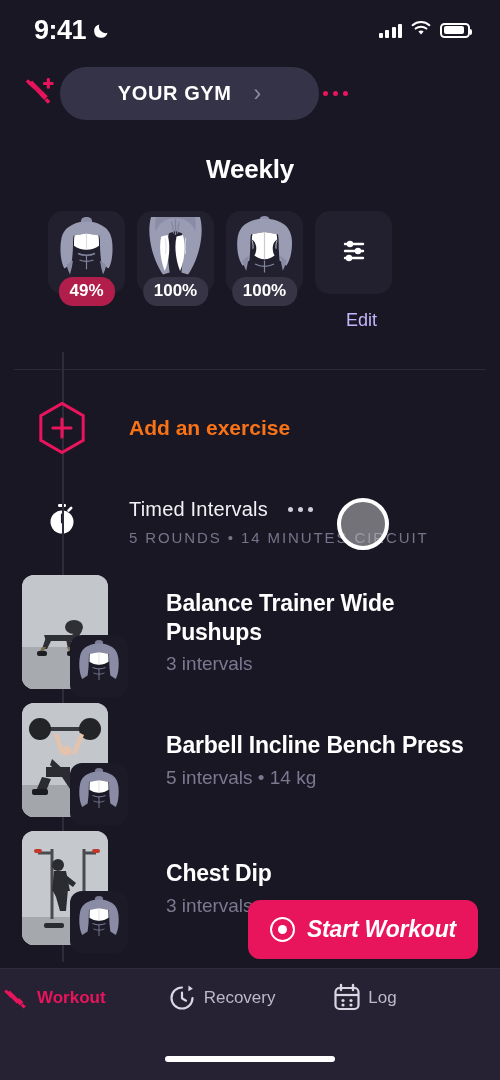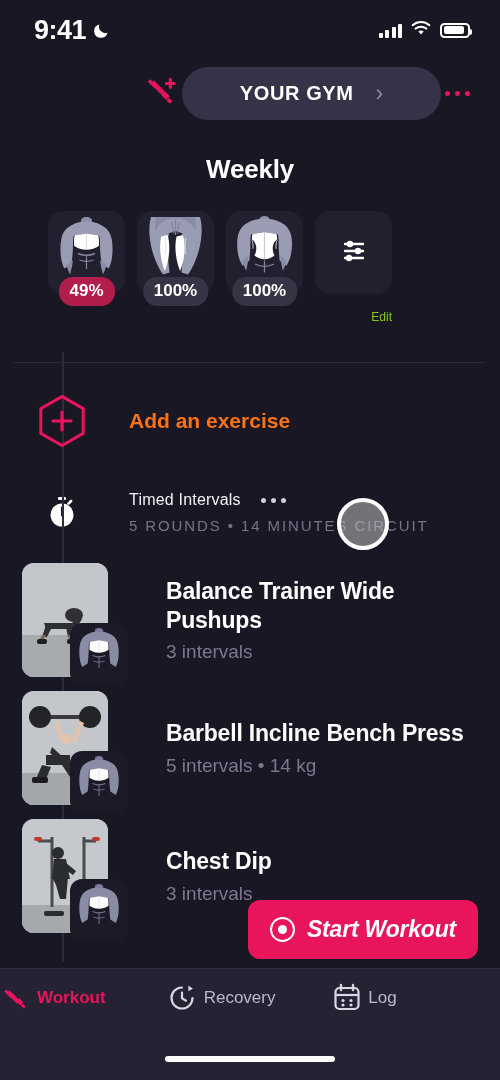--- a/index.html
+++ b/index.html
@@ -42,21 +42,21 @@
   }
   .battery::after{
     content:""; position:absolute; right:-4px; top:4px;
     width:2.5px; height:6px; background:#fff; border-radius:0 2px 2px 0;
   }
   .battery b { display:block; height:100%; background:#fff; border-radius:2px; width:88%; }
 
   
   .header {
     height:74px; display:flex; align-items:center;
-    justify-content:flex-end; padding:0 26px 0 18px;
+    justify-content:flex-start; padding:0 26px 0 18px;
   }
   .gym-pill {
     flex:0 0 auto;
     width:259px; height:53px;
     background:#353347;
     border-radius:27px;
     display:flex; align-items:center; justify-content:center;
     gap:22px;
     cursor:pointer;
   }
@@ -69,21 +69,21 @@
 
   
   .weekly-title {
     text-align:center; color:#fff; font-size:26px; font-weight:700;
     margin-top:24px; letter-spacing:-0.2px;
   }
   .muscle-row {
     display:flex; align-items:flex-start; gap:12px;
     padding:26px 48px 0 48px;
   }
-  .m-card-wrap { display:flex; flex-direction:column; align-items:flex-end; width:77px; }
+  .m-card-wrap { display:flex; flex-direction:column; align-items:center; width:77px; }
   .m-card {
     position:relative; width:77px; height:83px;
     background:#22202e; border-radius:15px; overflow:visible;
     cursor:pointer;
   }
   .m-art {
     position:absolute; inset:0; border-radius:15px; overflow:hidden;
     display:flex; align-items:center; justify-content:center;
   }
   .m-art svg { display:block; }
@@ -93,21 +93,21 @@
     padding:5px 11px; border-radius:14px;
     font-size:17px; font-weight:700; color:#fff;
     white-space:nowrap; line-height:1.1;
   }
   .pct.accent { background:#b11e4b; }
   .pct.neutral { background:#363445; }
   .edit-card {
     width:77px; height:83px; background:#22202e; border-radius:15px;
     display:flex; align-items:center; justify-content:center; cursor:pointer;
   }
-  .edit-label { color:#84cc16; font-size:12px; margin-top:16px;margin-left:16px; }
+  .edit-label { color:#c4b5fd; font-size:18px; margin-top:16px;margin-left:16px; }
 
   .divider {
     margin:38px 14px 0 14px; height:1px; background:#2c2939;
   }
 
   
   .timeline-line {
     position:absolute; left:62px; top:352px; width:1.5px; height:610px;
     background:#2e2b3c;
   }
@@ -118,21 +118,21 @@
   }
   .hexplus { width:64px; display:flex; justify-content:center; margin-left:30px; cursor:pointer; }
   .add-text {
     color:#f97316; font-size:21px; font-weight:700; margin-left:35px; cursor:pointer;
   }
 
   .timed-row { display:flex; align-items:flex-start; padding:42px 0 0 0; }
   .timed-icon { width:64px; display:flex; justify-content:center; margin-left:30px; padding-top:5px; }
   .timed-text { margin-left:35px; }
   .timed-head { display:flex; align-items:center; gap:20px; }
-  .timed-title { color:#f2f1f6; font-size:16px; font-weight:400; letter-spacing:0.2px; }
+  .timed-title { color:#f2f1f6; font-size:20px; font-weight:400; letter-spacing:0.2px; }
   .timed-dots { display:flex; gap:5px; cursor:pointer; }
   .timed-dots span { width:5px; height:5px; border-radius:50%; background:#cfcdd8; display:block; }
   .timed-sub {
     color:#77748a; font-size:15px; letter-spacing:1.9px; margin-top:8px;
   }
 
   
   .ex-list { margin-top:22px; }
   .ex-item { display:flex; align-items:center; padding:7px 0 7px 22px; position:relative; }
   .thumb-wrap { position:relative; width:86px; height:114px; flex:0 0 auto; }

